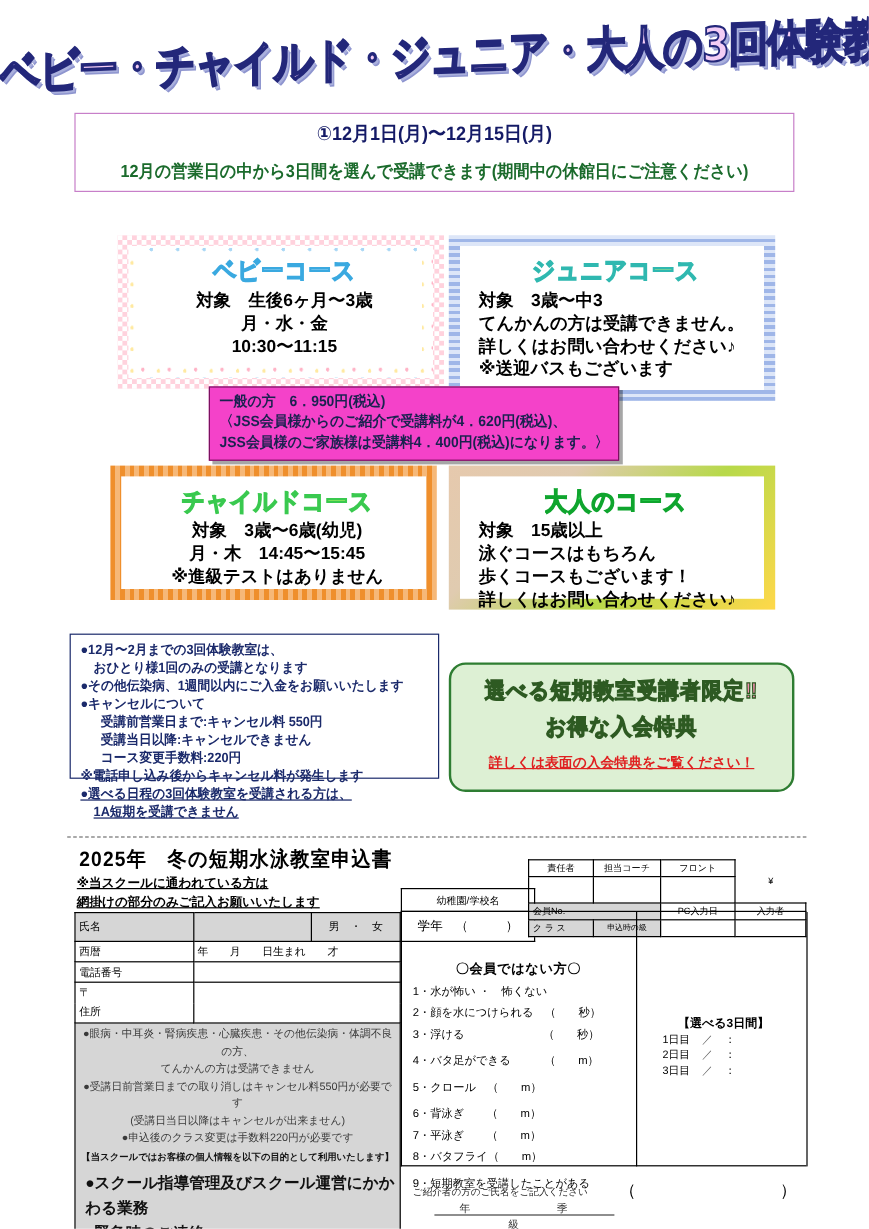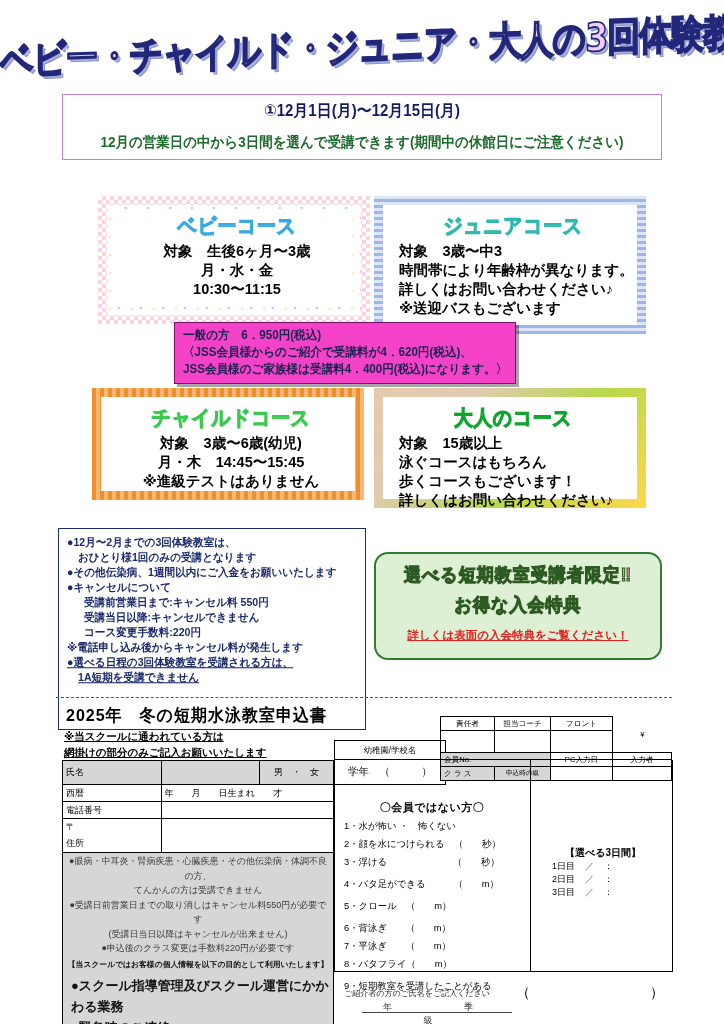--- a/index.html
+++ b/index.html
@@ -148,21 +148,21 @@
     font-size: 11.6px; font-weight: 700;
     line-height: 1.45;
     white-space: nowrap;
     transform: scaleY(1.06);
     text-align: left;
   }
 
   
   .notes-box {
     position: absolute;
-    left: 58px; top: 528px; width: 308px; height: 202px;
+    left: 58px; top: 528px; width: 308px; height: 121px;
     border: 1.4px solid #1b2a6b;
     background: #fff;
     padding: 6px 6px 4px 8px;
   }
   .note-line {
     color: #1b2a6b;
     font-size: 10.6px; font-weight: 700;
     line-height: 1.42;
     white-space: nowrap;
     transform: scaleY(1.05);
@@ -308,21 +308,21 @@
   <div class="confetti"></div>
   <div class="course-title">ベビーコース</div>
   <div class="course-line c-center">対象　生後6ヶ月〜3歳</div>
   <div class="course-line c-center">月・水・金</div>
   <div class="course-line c-center">10:30〜11:15</div>
 </div>
 
 <div class="course" id="course-junior">
   <div class="course-title">ジュニアコース</div>
   <div class="course-line">対象　3歳〜中3</div>
-  <div class="course-line">時間帯により年齢枠が異なります。</div>
+  <div class="course-line">てんかんの方は受講できません。</div>
   <div class="course-line">詳しくはお問い合わせください♪</div>
   <div class="course-line">※送迎バスもございます</div>
 </div>
 
 <div class="course" id="course-child">
   <div class="course-title">チャイルドコース</div>
   <div class="course-line c-center">対象　3歳〜6歳(幼児)</div>
   <div class="course-line c-center">月・木　14:45〜15:45</div>
   <div class="course-line c-center">※進級テストはありません</div>
 </div>

